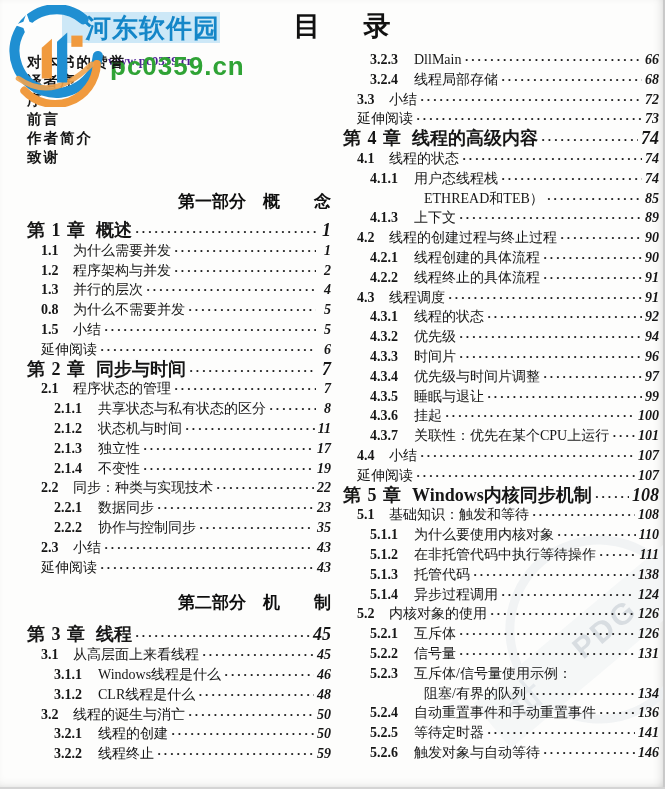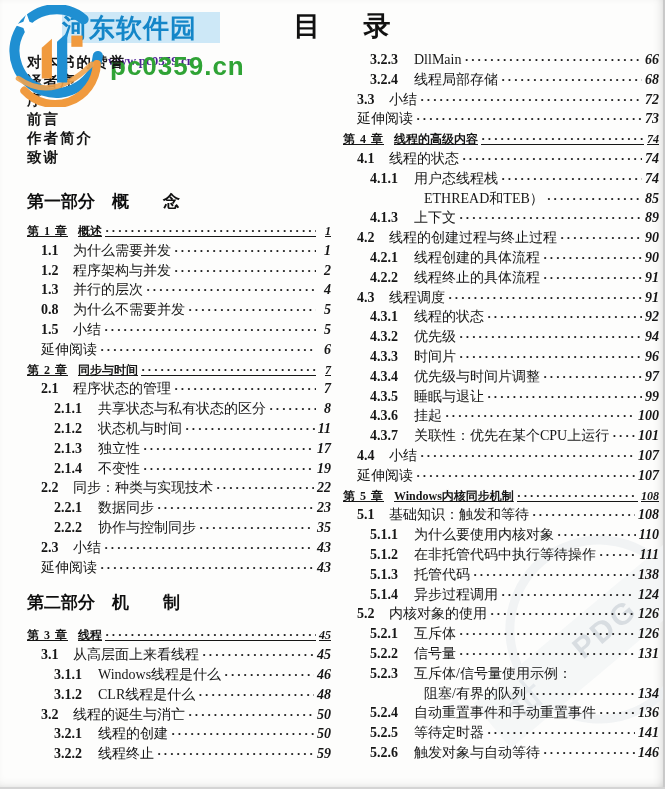--- a/index.html
+++ b/index.html
@@ -9,21 +9,21 @@
   .edge-r{position:absolute;right:0;top:0;width:2px;height:100%;background:#c9c9c9;}
   .edge-b{position:absolute;left:0;bottom:0;width:100%;height:2px;background:#d4d4d4;}
 
   .doc-title{position:absolute;top:8px;left:0;right:0;text-align:center;font-size:27px;font-weight:bold;
              letter-spacing:8px;color:#111;padding-left:27px;}
 
   
   .logo-wrap{position:absolute;left:0;top:0;width:300px;height:115px;pointer-events:none;}
   .logo-svg{position:absolute;left:4px;top:5px;width:102px;height:102px;z-index:6;}
   .site-name-box{position:absolute;left:62px;top:12px;width:158px;height:31px;background:#cde8f7;z-index:5;
-                 display:flex;align-items:center;justify-content:flex-start;}
+                 display:flex;align-items:center;justify-content:flex-end;}
   .site-name{font-size:26px;font-weight:bold;color:#1486c8;letter-spacing:1px;line-height:1;
              font-family:"Liberation Sans","DejaVu Sans",sans-serif;}
   .site-url-small{position:absolute;left:108px;top:53px;font-size:13px;font-weight:bold;color:#4c1d95;z-index:1;
                   font-family:"Liberation Serif",serif;}
   .site-url{position:absolute;left:110px;top:51px;font-size:26px;font-weight:bold;color:#2fa335;z-index:2;
             font-family:Liberation Sans, sans-serif;letter-spacing:1px;}
 
   
   .pdg{position:absolute;left:505px;top:545px;width:220px;height:250px;z-index:0;transform:rotate(-40deg);opacity:.75;}
   .pdg-circle{position:absolute;left:30px;top:-10px;width:170px;height:170px;border:9px solid #edf0f2;border-radius:50%;}
@@ -32,28 +32,28 @@
             font-family:"Liberation Sans",sans-serif;letter-spacing:3px;}
   .pdg-glyphs{position:absolute;left:6px;top:66px;font-size:34px;font-weight:bold;color:#dde3e7;letter-spacing:6px;}
 
   
   .col{position:absolute;z-index:3;font-size:14px;color:#161616;}
   .col-left{left:27px;top:53px;width:304px;}
   .col-right{left:343px;top:50px;width:316px;}
 
   .front-row{height:19px;line-height:19px;font-weight:bold;font-size:14.5px;letter-spacing:2px;}
 
-  .part-head{text-align:left;font-weight:bold;font-size:17px;color:#0f0f0f;}
+  .part-head{text-align:right;font-weight:bold;font-size:17px;color:#0f0f0f;}
   .ph1{margin-top:22px;height:26px;line-height:26px;margin-bottom:6px;}
   .ph2{margin-top:14px;height:24px;line-height:24px;margin-bottom:10px;}
 
   .toc-row{display:flex;align-items:baseline;height:19.8px;line-height:19.8px;white-space:nowrap;}
   .toc-row .num{flex:0 0 auto;font-weight:600;margin-right:8px;}
   .toc-row .t{flex:0 0 auto;}
-  .lv1{font-weight:bold;font-size:12px;text-decoration:underline;}
+  .lv1{font-weight:bold;font-size:18px;}
   .lv1 .num{margin-right:10px;letter-spacing:1px;}
   .lv2{padding-left:14px;}
   .lv2 .num{min-width:24px;}
   .lv3{padding-left:27px;}
   .lv3 .num{min-width:36px;}
   .lvc{padding-left:81px;align-items:flex-end;}
   .leader{flex:1 1 auto;overflow:hidden;white-space:nowrap;margin:0 3px;color:#1c1c1c;font-weight:bold;}
   .leader::after{content:"·······························································································";
                  letter-spacing:2px;font-size:13px;}
   .pg{flex:0 0 auto;font-style:italic;font-weight:bold;text-align:right;min-width:12px;}

